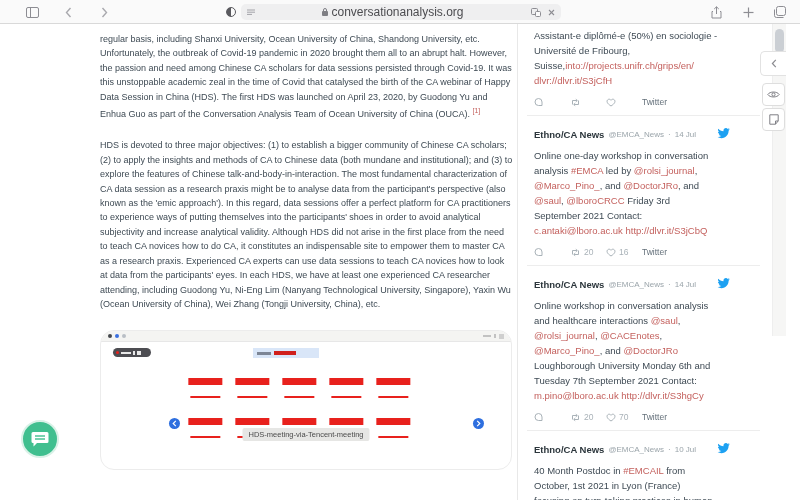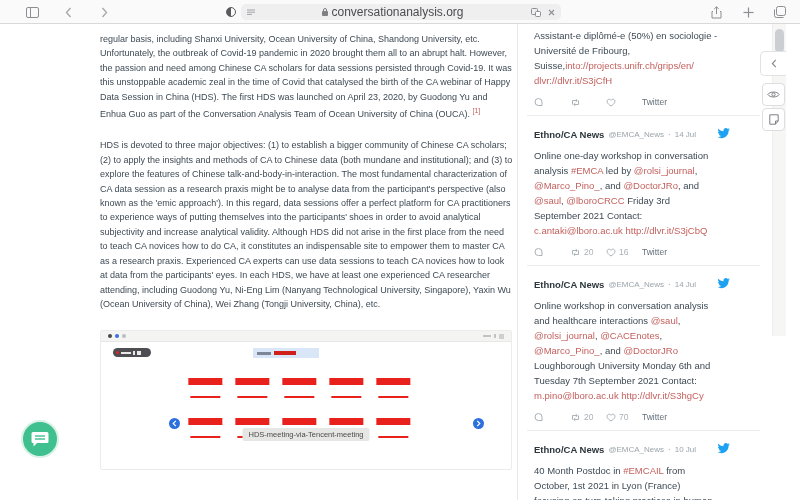--- a/index.html
+++ b/index.html
@@ -25,21 +25,21 @@
   .page { position:absolute; top:24px; left:0; right:0; bottom:0; background:#fff; }
   .col-divider { position:absolute; left:517px; top:0; bottom:0; width:1px; background:#e8e8e8; }
 
   
   .article { position:absolute; left:100px; top:8px; width:414px; }
   .article p { font-size:9px; line-height:14.4px; color:#3e4a54; margin:0 0 17px; }
   .ref { color:#c4605d; font-size:7px; vertical-align:super; }
 
   
   .figure { position:relative; margin-top:19px; width:412px; height:140px;
-            border:1px solid #ececec; border-radius:2px; background:#fff; overflow:hidden; }
+            border:1px solid #ececec; border-radius:14px; background:#fff; overflow:hidden; }
   .fig-chrome { height:11px; background:#f4f4f2; border-bottom:1px solid #e7e7e7;
                 display:flex; align-items:center; padding:0 7px; gap:3px; }
   .fig-dot { width:4px; height:4px; border-radius:50%; }
   .fig-meta { margin-left:auto; display:flex; gap:3px; align-items:center; }
   .fig-meta i { display:block; background:#c2c2c2; }
   .rec-pill { position:absolute; left:12px; top:17px; width:38px; height:9px; background:#4d4d52;
               border-radius:5px; display:flex; align-items:center; gap:2px; padding:0 3px; }
   .rec-pill .r { width:3px; height:3px; border-radius:50%; background:#e8211d; }
   .rec-pill .w1 { width:10px; height:2px; background:#e9e9e9; }
   .rec-pill .w2 { width:2px; height:4px; background:#e9e9e9; }

